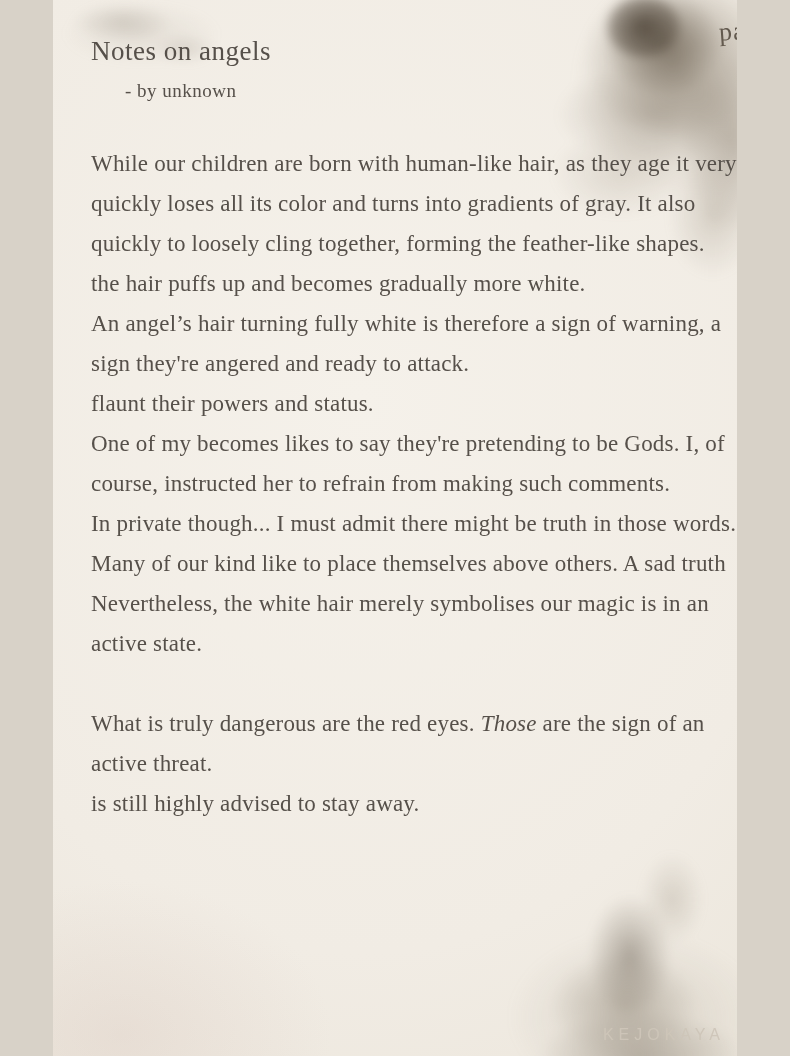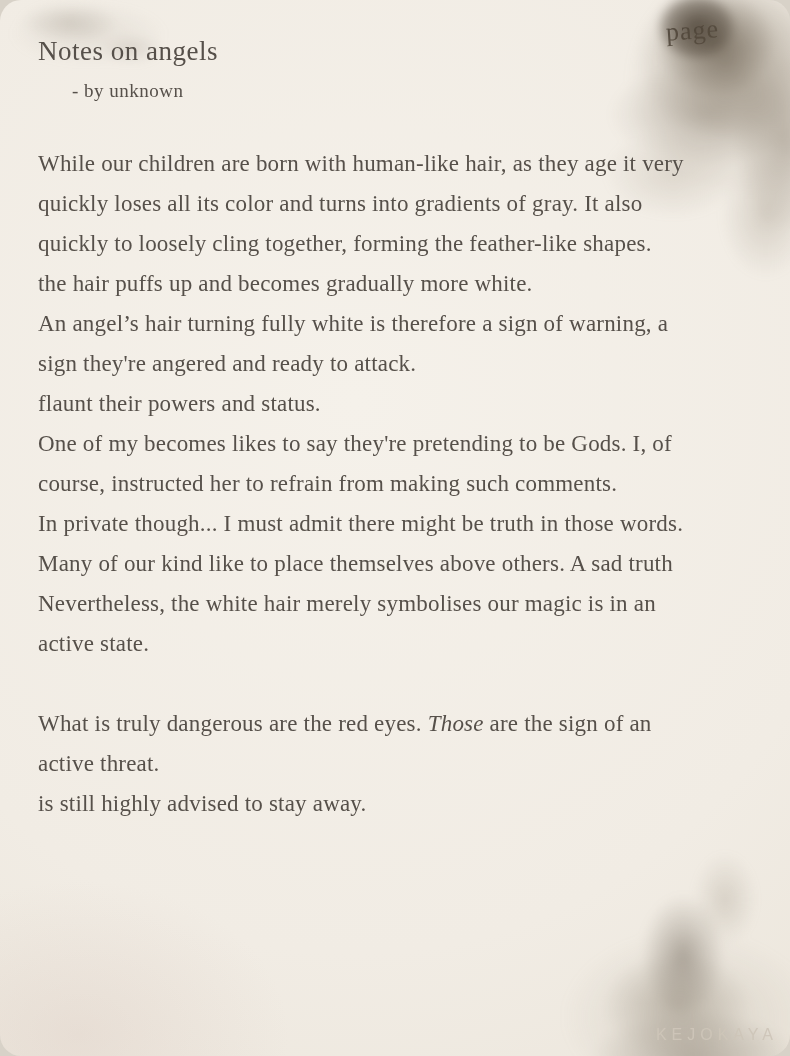--- a/index.html
+++ b/index.html
@@ -1,27 +1,26 @@
 <!DOCTYPE html>
 <html><head>
 <meta charset="utf-8">
 <style>
   html, body { margin: 0; padding: 0; background: #d8d2c8; }
   #page {
     position: relative;
-    width: 790px;
+    width: 684px;
     height: 1056px;
     margin: 0 auto;
     overflow: hidden;
     background:
       radial-gradient(ellipse 300px 220px at 10% 98%, rgba(213,193,184,0.28), transparent 70%),
       radial-gradient(ellipse 120% 95% at 45% 38%, #f5f1ea 0%, #f1ece4 55%, #eae4d9 90%, #e5ded2 100%);
     font-family: "Liberation Serif", serif;
     color: #56504a;
-    border-radius: 21px;
   }
 
   
   .stain { position: absolute; pointer-events: none; }
 
   #stain-top-left {
     left: -25px; top: -18px; width: 270px; height: 115px;
     background:
       radial-gradient(ellipse 70px 28px at 35% 35%, rgba(158,150,138,0.32), transparent 72%),
       radial-gradient(ellipse 45px 22px at 58% 58%, rgba(158,150,138,0.24), transparent 72%),

